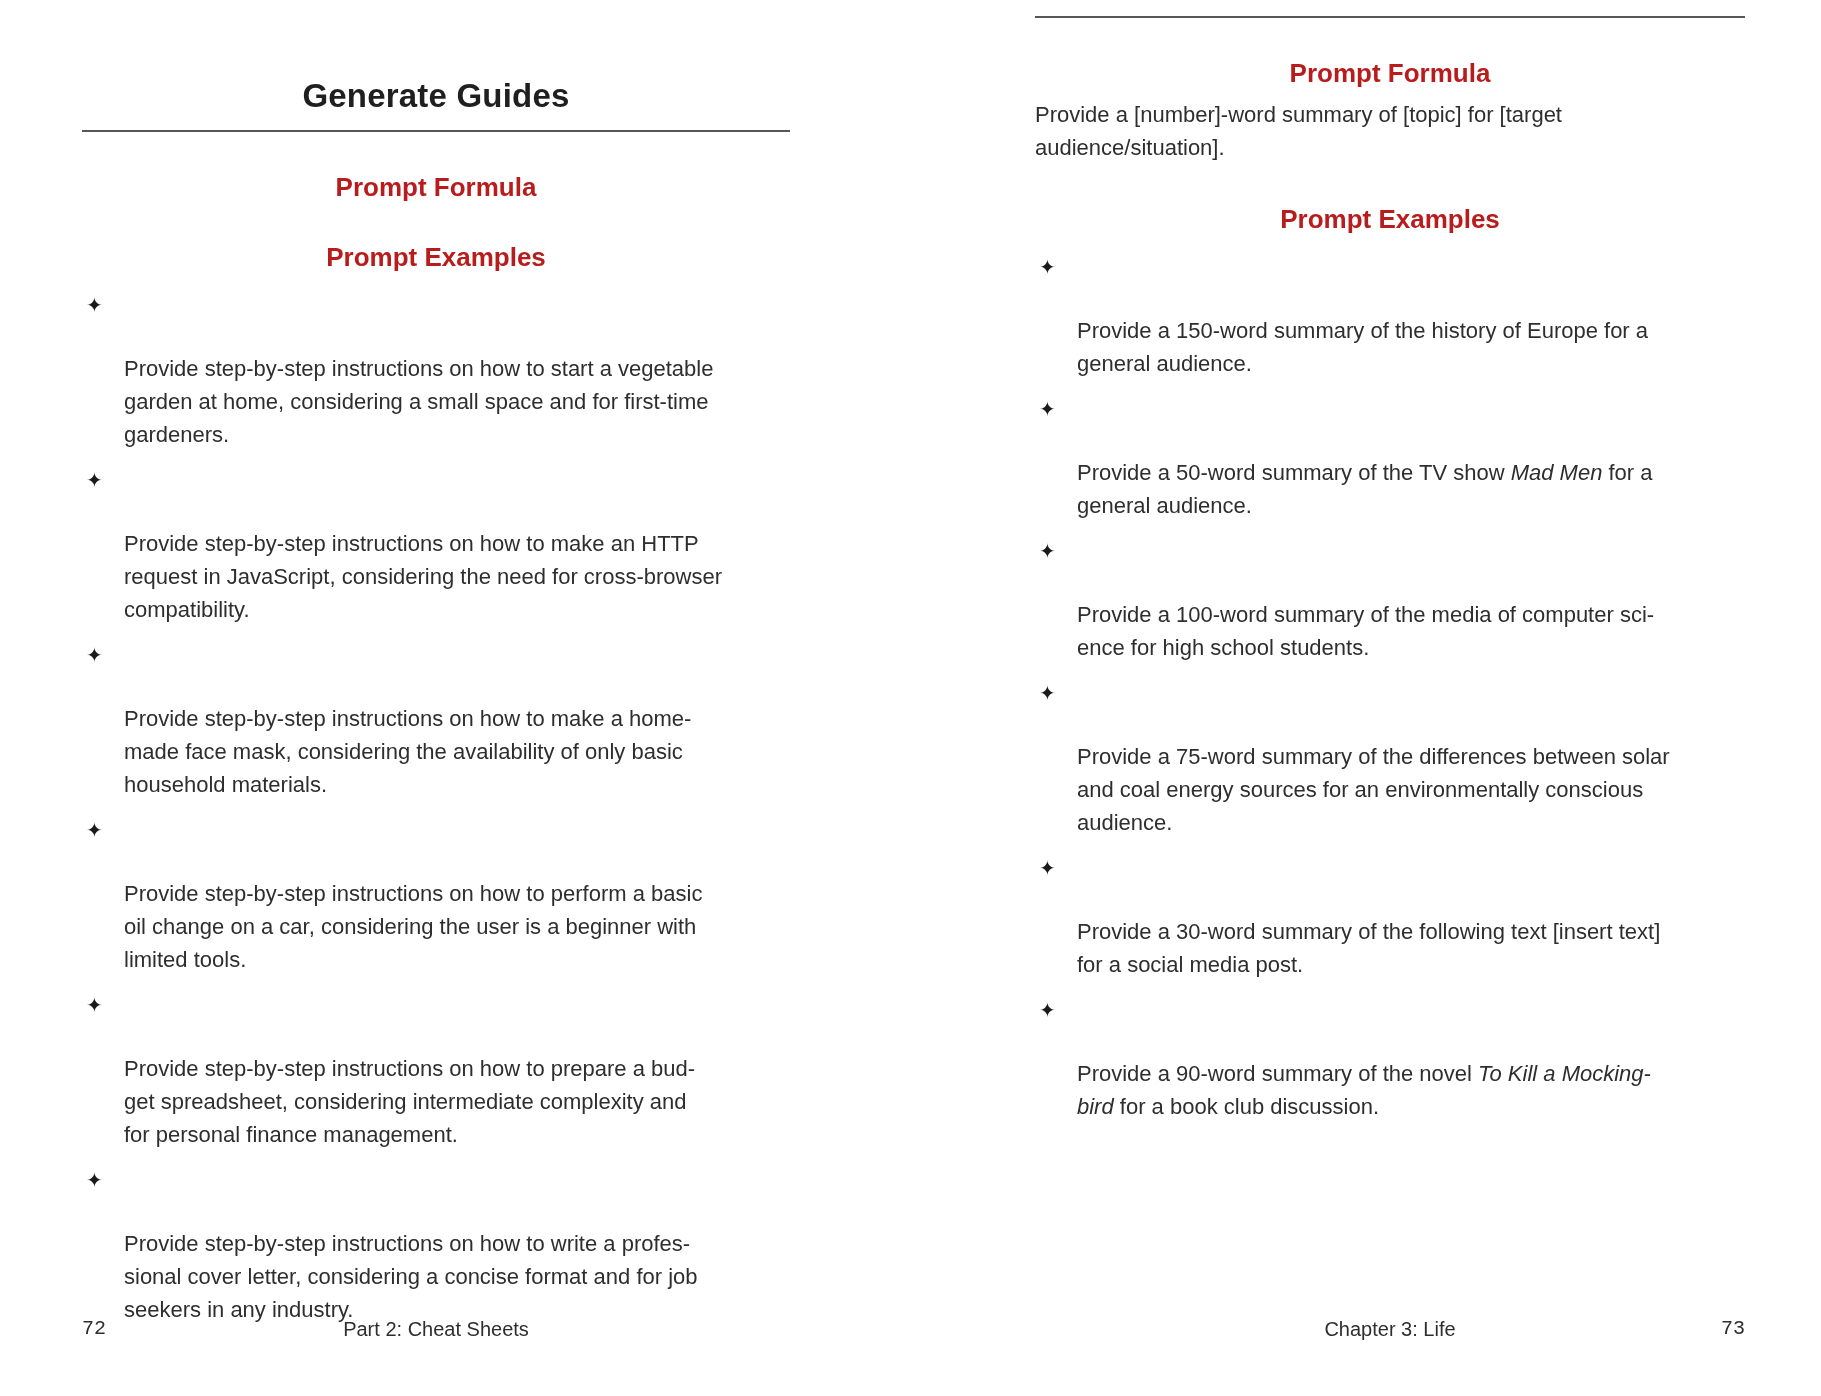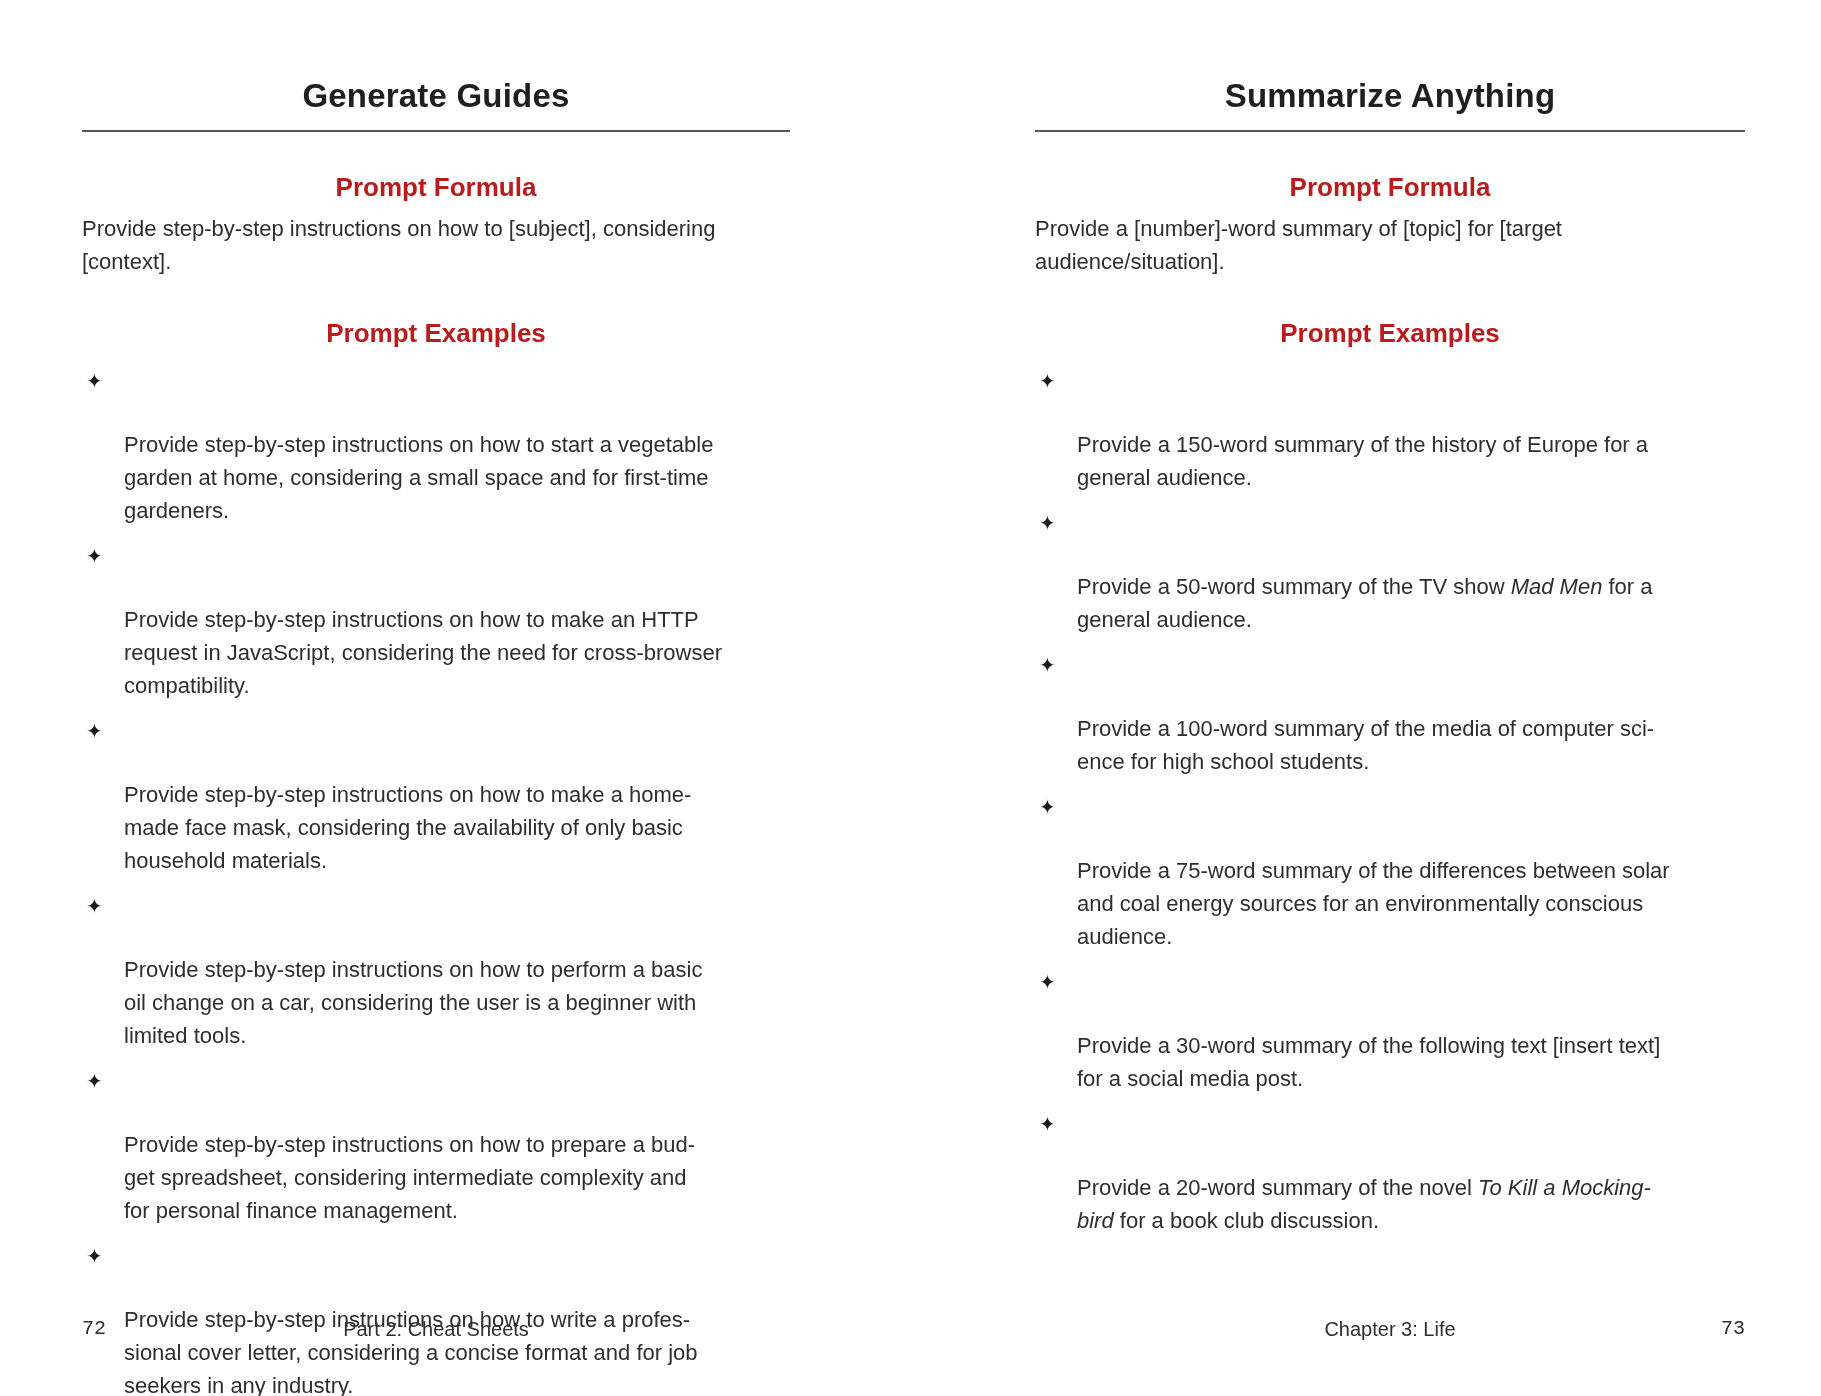--- a/index.html
+++ b/index.html
@@ -88,22 +88,20 @@
 </head>
 <body>
 
 <div class="spread">
 
   <section class="page left">
     <h1 class="page-title">Generate Guides</h1>
     <div class="title-rule"></div>
 
     <h2 class="section-heading heading-formula">Prompt Formula</h2>
-    <p class="body-text formula-text">Provide step-by-step instructions on how to [subject], considering
-[context].</p>
 
     <h2 class="section-heading heading-examples">Prompt Examples</h2>
     <ul class="examples-list">
       <li class="example-item body-text">
         <span class="star">✦</span>
         <span class="example-text"><span>Provide step-by-step instructions on how to start a vegetable
 garden at home, considering a small space and for first-time
 gardeners.</span></span>
       </li>
       <li class="example-item body-text">
@@ -138,21 +136,20 @@
       </li>
     </ul>
 
     <div class="page-footer">
       <span class="footer-num">72</span>
       <span class="footer-label">Part 2: Cheat Sheets</span>
     </div>
   </section>
 
   <section class="page right">
-    <h1 class="page-title">Summarize Anything</h1>
     <div class="title-rule"></div>
 
     <h2 class="section-heading heading-formula">Prompt Formula</h2>
     <p class="body-text formula-text">Provide a [number]-word summary of [topic] for [target
 audience/situation].</p>
 
     <h2 class="section-heading heading-examples">Prompt Examples</h2>
     <ul class="examples-list">
       <li class="example-item body-text">
         <span class="star">✦</span>
@@ -175,21 +172,21 @@
 and coal energy sources for an environmentally conscious
 audience.</span></span>
       </li>
       <li class="example-item body-text">
         <span class="star">✦</span>
         <span class="example-text"><span>Provide a 30-word summary of the following text [insert text]
 for a social media post.</span></span>
       </li>
       <li class="example-item body-text">
         <span class="star">✦</span>
-        <span class="example-text"><span>Provide a 20-word summary of the novel </span><span class="it">To Kill a Mocking-
+        <span class="example-text"><span>Provide a 90-word summary of the novel </span><span class="it">To Kill a Mocking-
 bird</span><span> for a book club discussion.</span></span>
       </li>
     </ul>
 
     <div class="page-footer">
       <span class="footer-label">Chapter 3: Life</span>
       <span class="footer-num">73</span>
     </div>
   </section>
 

